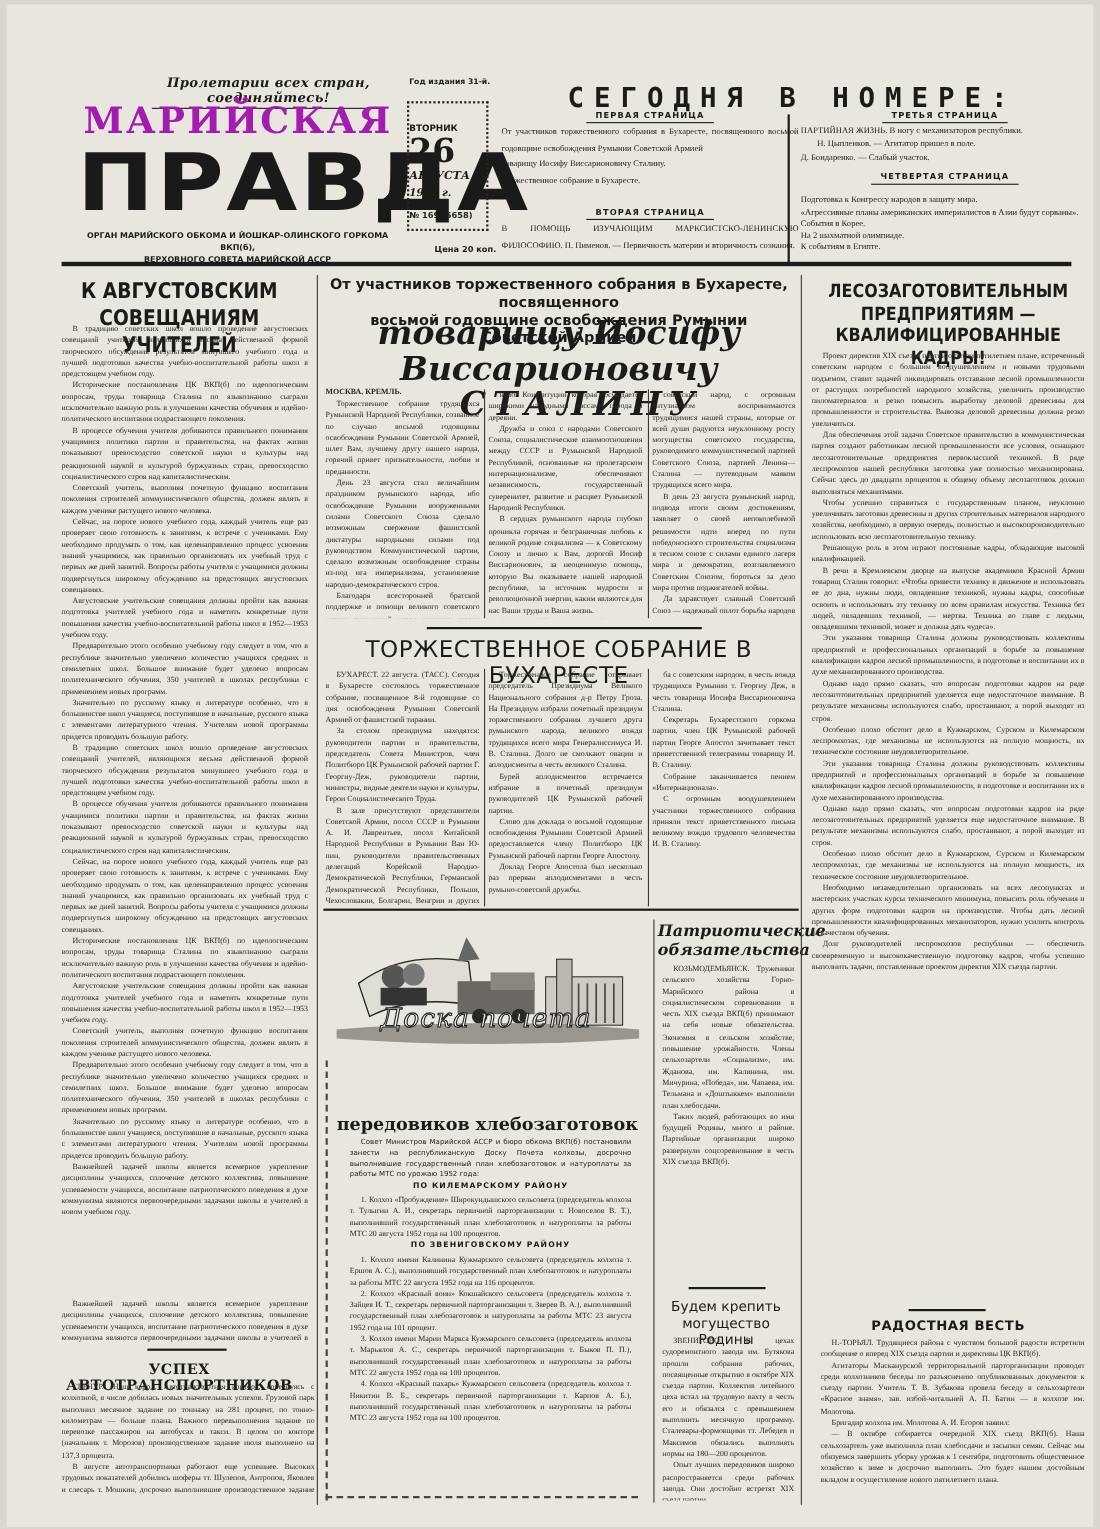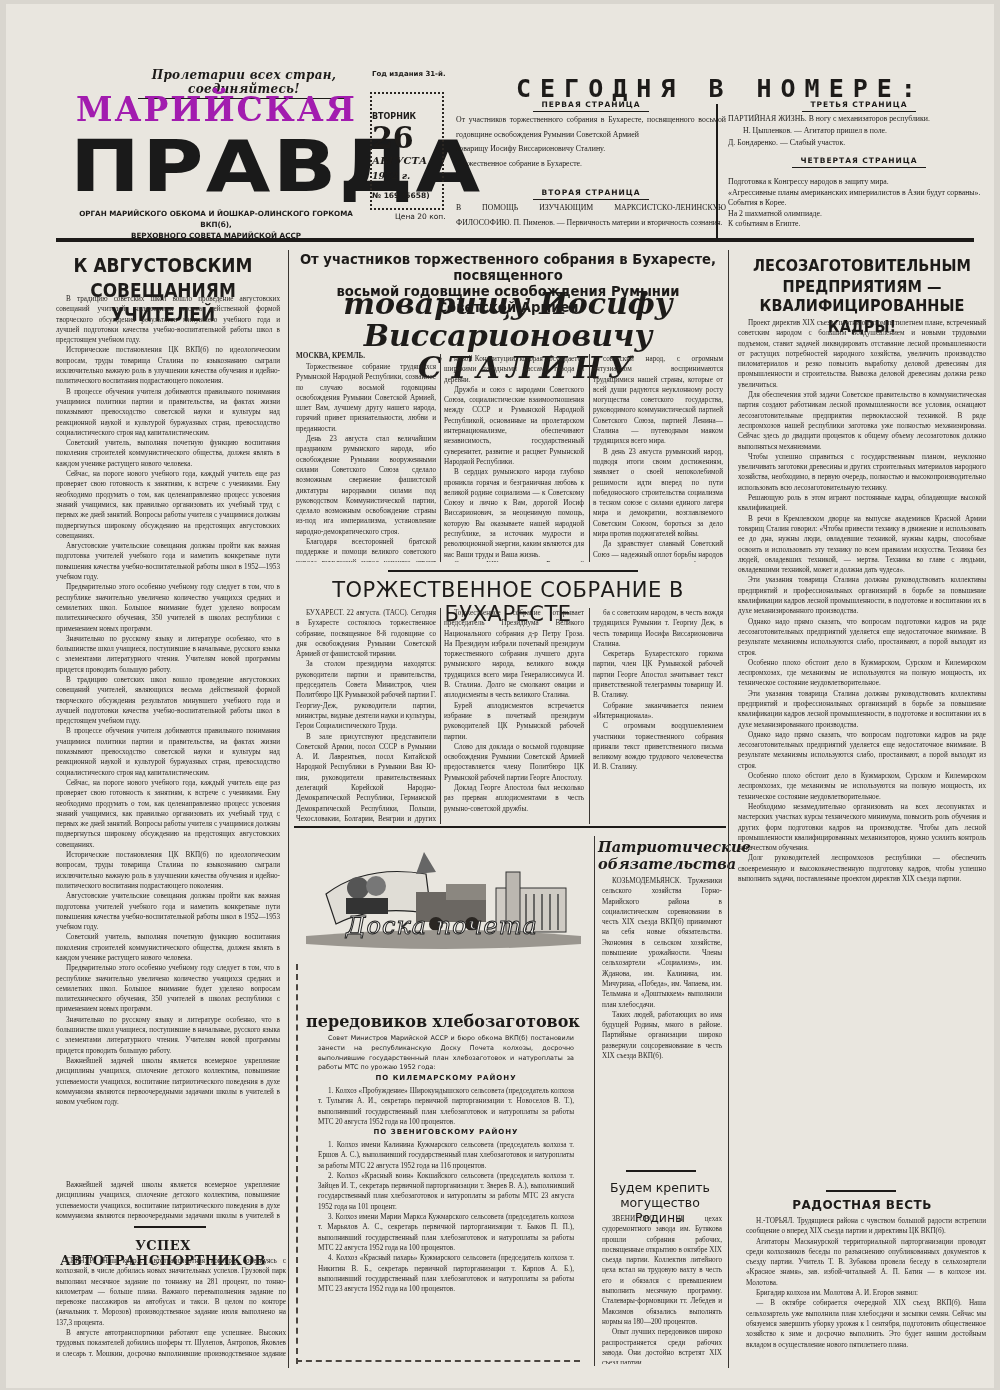--- a/index.html
+++ b/index.html
@@ -38,21 +38,21 @@
   </div>
 
   <div class="abs" style="left:366px;top:66px;font-family:'DejaVu Sans',sans-serif;font-weight:bold;font-size:7px;">Год издания 31-й.</div>
   <div class="abs datebox" style="left:364px;top:88px;width:70px;height:114px;">
     <div style="font-size:8px;font-weight:bold;margin-top:18px;">ВТОРНИК</div>
     <div style="font-family:'DejaVu Serif',serif;font-size:30px;font-weight:bold;line-height:34px;">26</div>
     <div style="font-family:'DejaVu Serif',serif;font-style:italic;font-weight:bold;font-size:10px;">АВГУСТА</div>
     <div style="font-family:'DejaVu Serif',serif;font-style:italic;font-weight:bold;font-size:9.5px;margin-top:4px;">1952 г.</div>
     <div style="font-size:7.5px;font-weight:bold;margin-top:10px;">№ 169 (5658)</div>
   </div>
-  <div class="abs" style="left:370px;top:208px;font-family:'DejaVu Sans',sans-serif;font-weight:normal;font-size:7.5px;padding-left:19px;">Цена 20 коп.</div>
+  <div class="abs" style="left:370px;top:218px;font-family:'DejaVu Sans',sans-serif;font-weight:bold;font-size:7.5px;padding-left:19px;">Цена 20 коп.</div>
 
   <div class="abs today-title" style="left:498px;top:70px;margin-left:12px;">СЕГОДНЯ В НОМЕРЕ:</div>
 
   <div class="abs" style="left:450px;top:96px;width:270px;">
     <div class="sec-label"><span>ПЕРВАЯ СТРАНИЦА</span></div>
     <div class="index-line" style="margin-top:4px;text-align:justify;">От участников торжественного собрания в Бухаресте, посвященного восьмой годовщине освобождения Румынии Советской Армией</div>
     <div class="index-line">товарищу Иосифу Виссарионовичу Сталину.</div>
     <div class="index-line">Торжественное собрание в Бухаресте.</div>
   </div>
   <div class="abs" style="left:450px;top:184px;width:270px;">

